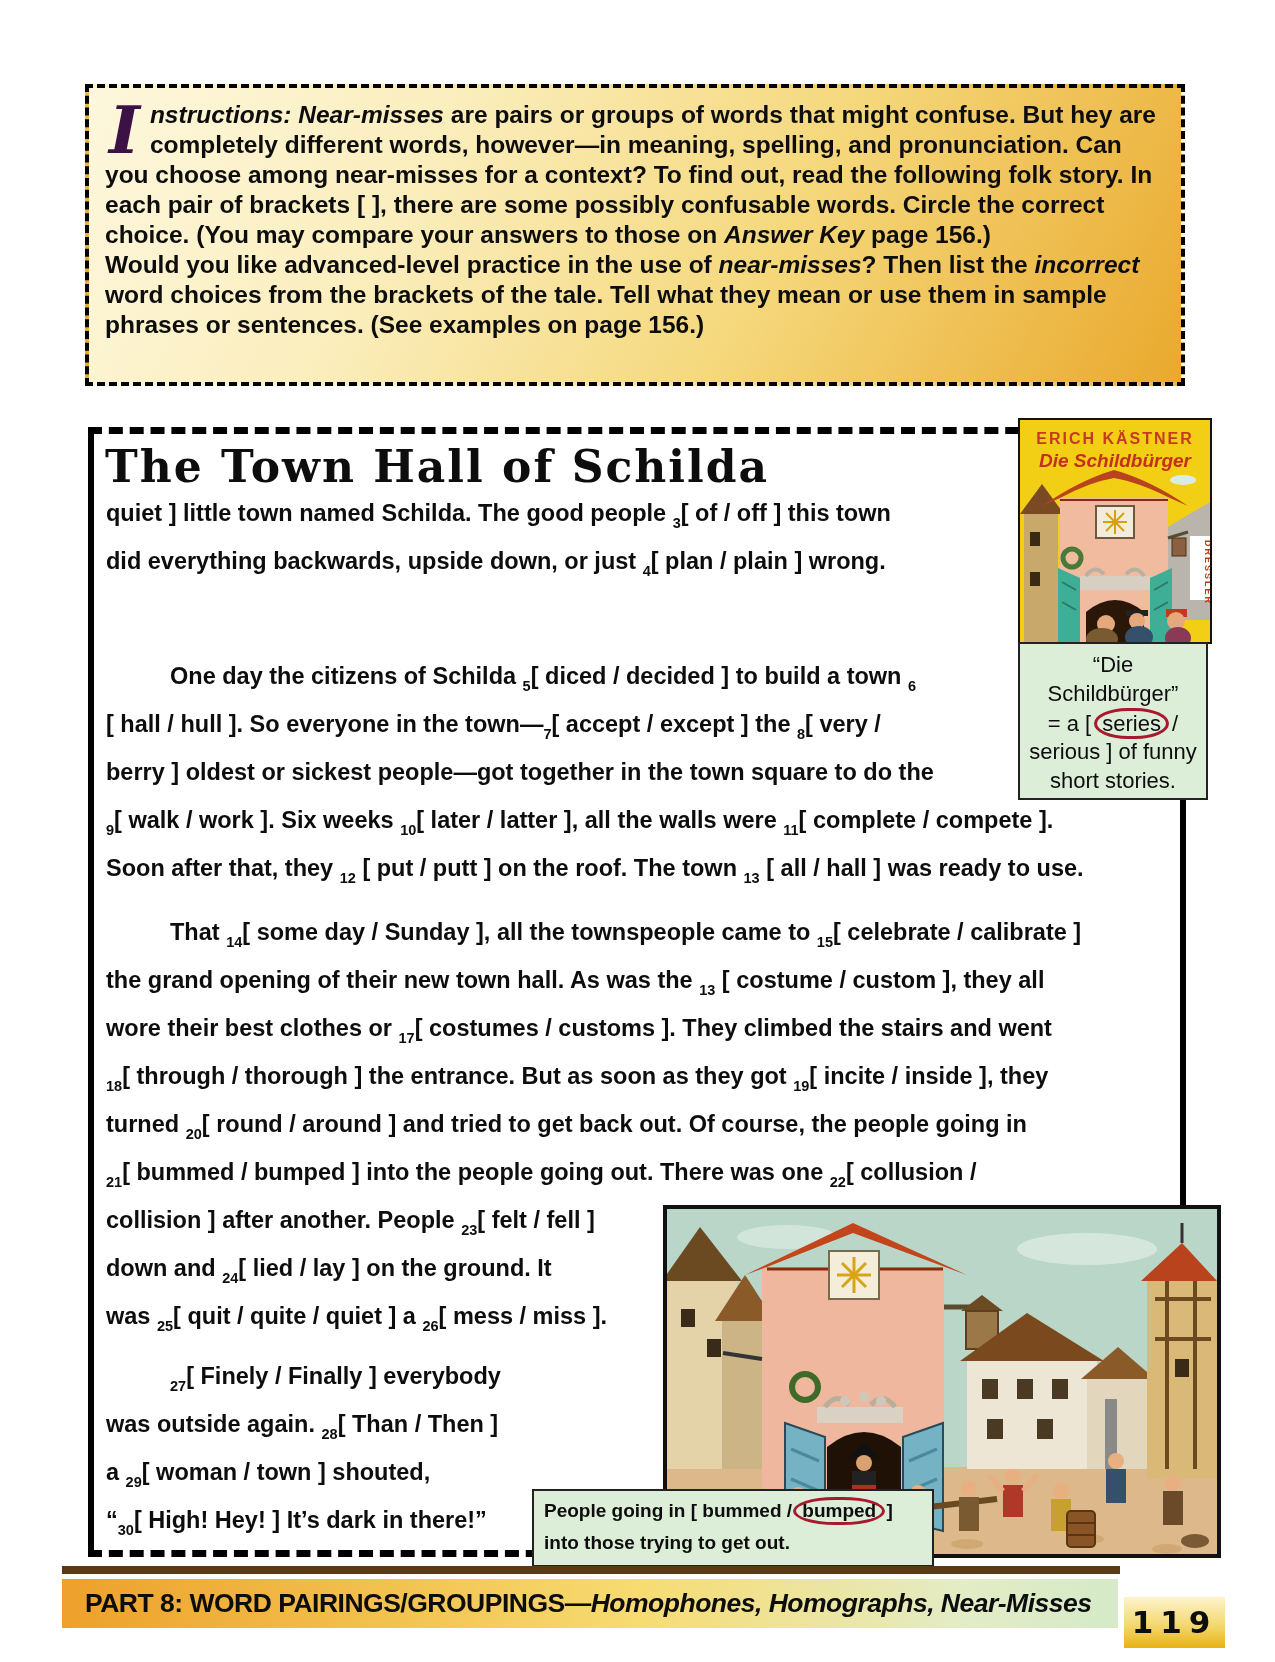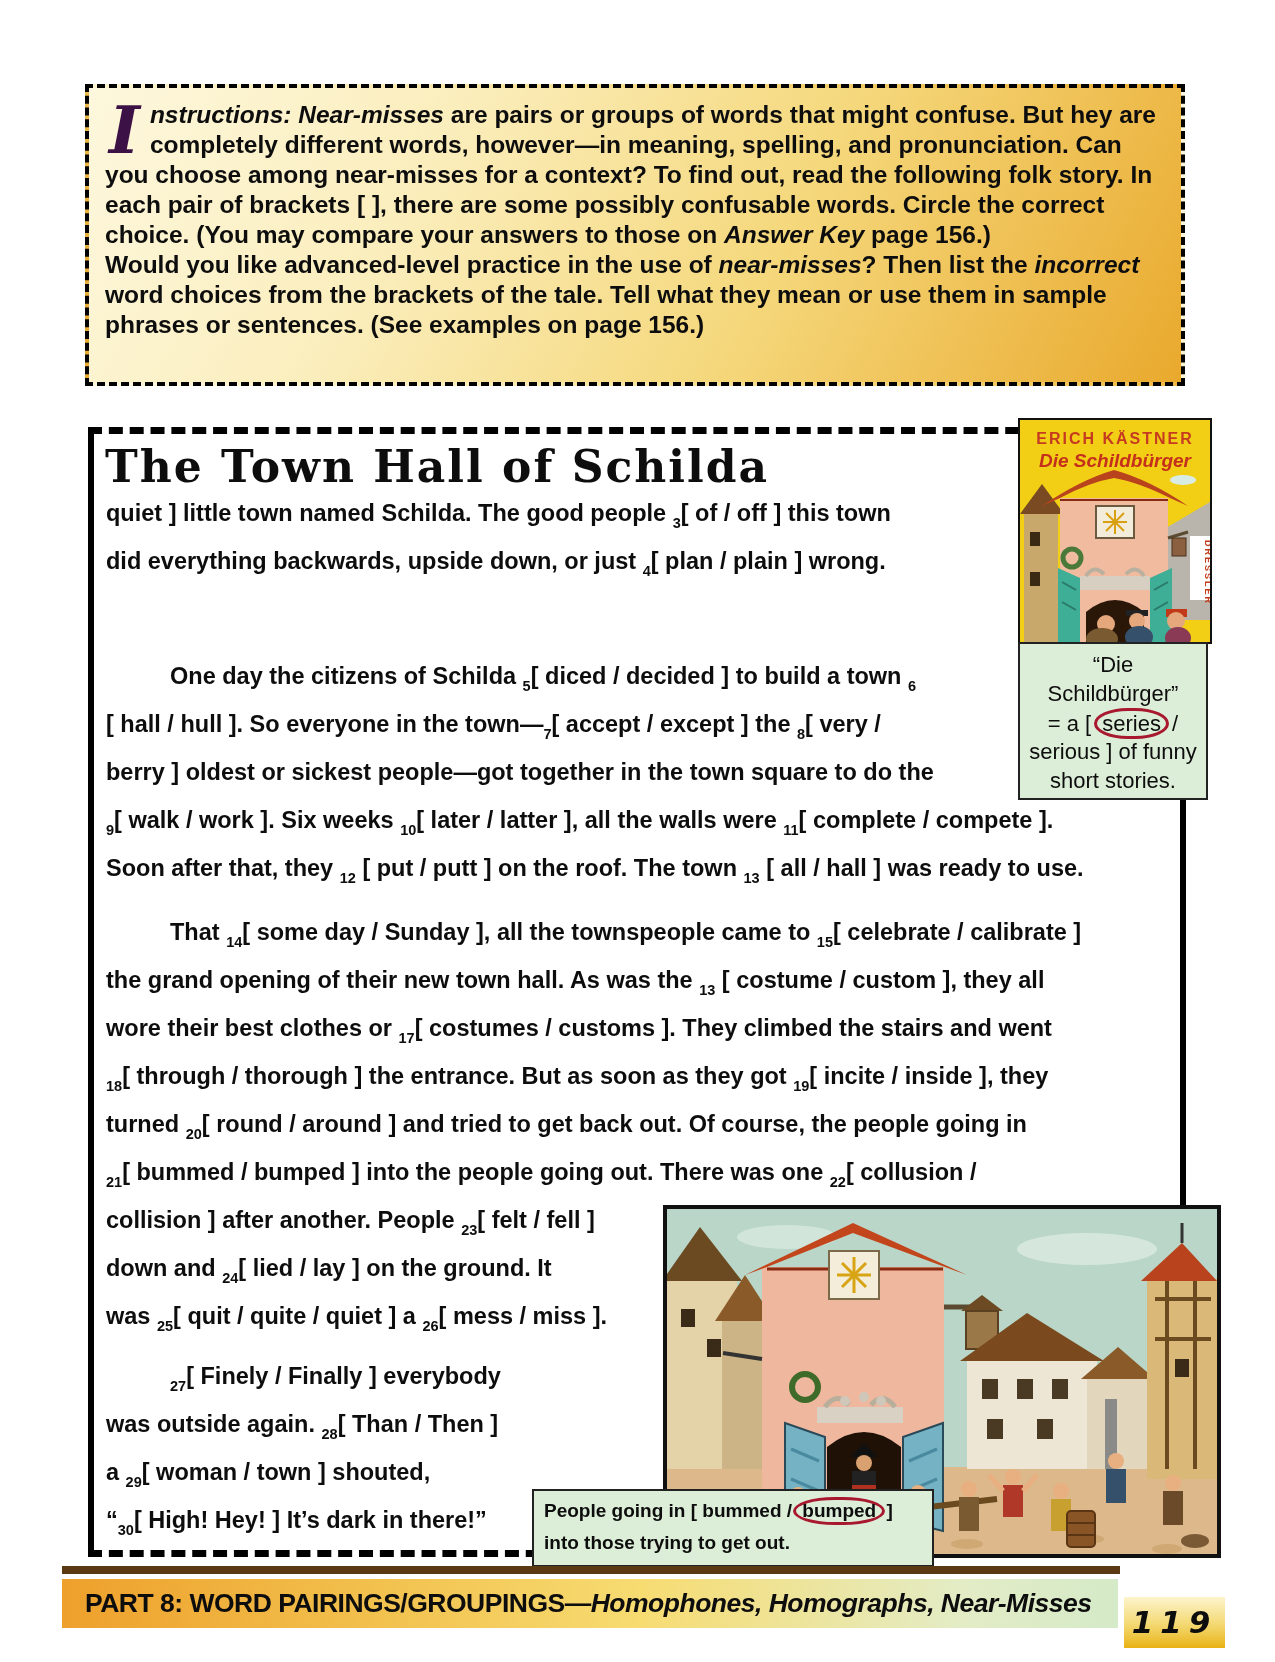--- a/index.html
+++ b/index.html
@@ -53,21 +53,21 @@
 
   
   .rule { position:absolute; left:62px; top:1566px; width:1058px; height:8px; background:#5b3a13; }
   .footerbar { position:absolute; left:62px; top:1579px; width:1056px; height:49px;
                background:linear-gradient(90deg,#eea02c 0%,#f2c14e 30%,#f7dc72 55%,#e3ecc5 85%,#d5eac8 100%);
                font-weight:bold; font-size:26.5px; line-height:49px; padding-left:23px;
                box-sizing:border-box; white-space:nowrap; letter-spacing:-0.5px; }
   .pagenum { position:absolute; left:1124px; top:1597px; width:101px; height:51px;
              background:linear-gradient(180deg,#fdf4cd 0%,#f3d870 55%,#e9b215 100%);
              text-align:center; font-weight:bold; font-size:31px; line-height:51px;
-             letter-spacing:7px; font-family:"DejaVu Sans",sans-serif;font-style:italic; }
+             letter-spacing:7px; font-family:"DejaVu Sans",sans-serif; }
 </style>
 </head>
 <body>
 
 <div class="page">
 
   <div class="instr">
     <span class="dropcap">I</span>
     <p style="margin:0" class="p1t"><span class="it">nstructions: </span><span class="it">Near-misses</span><span> are pairs or groups of words that might confuse. But hey are completely different words, however—in meaning, spelling, and pronunciation. Can you choose among near-misses for a context? To find out, read the following folk story. In each pair of brackets [  ], there are some possibly confusable words. Circle the correct choice. (You may compare your answers to those on </span><span class="it">Answer Key</span><span> page 156.)</span></p>
     <p style="margin:0" class="p2"><span>Would you like advanced-level practice in the use of </span><span class="it">near-misses</span><span>? Then list the </span><span class="it">incorrect</span><span> word choices from the brackets of the tale. Tell what they mean or use them in sample phrases or sentences. (See examples on page 156.)</span></p>

